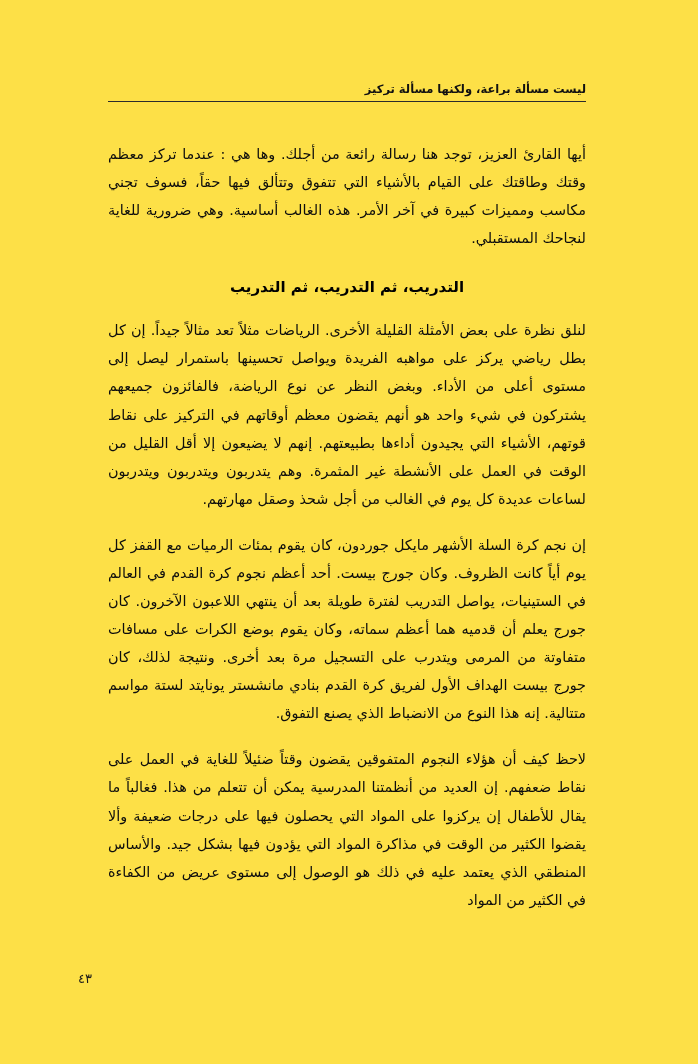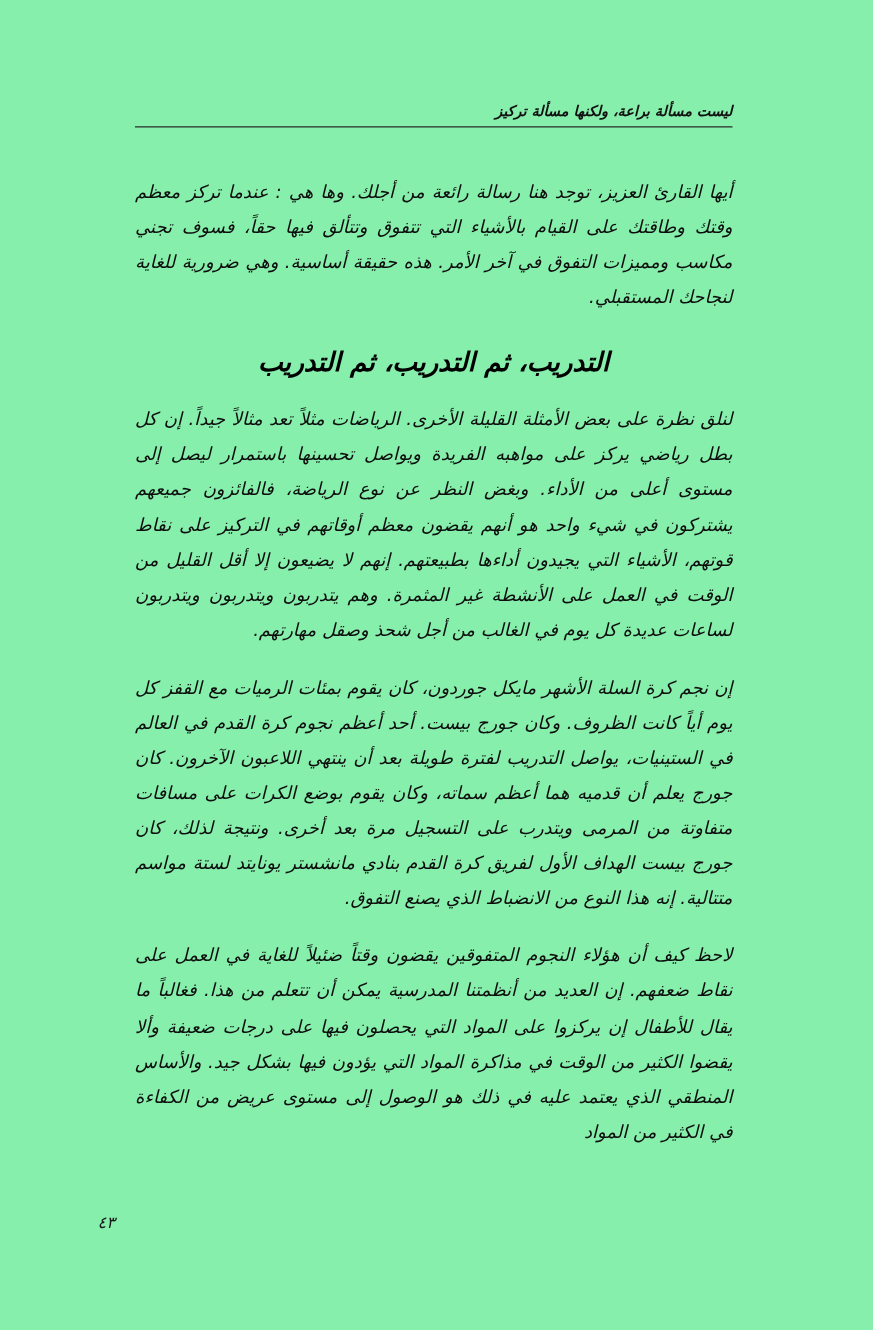--- a/index.html
+++ b/index.html
@@ -11,22 +11,21 @@
     width: 698px;
     height: 1064px;
     position: relative;
     font-family: "DejaVu Sans", sans-serif;
     color: #000000;
     overflow: hidden;
   }
   .page {
     position: absolute;
     inset: 0;
-    background: #86efac;
-    font-style: italic;
+    background: #fde047;
   }
   
   .running-head {
     position: absolute;
     top: 78px;
     right: 112px;
     width: 478px;
     text-align: right;
     direction: rtl;
   }
@@ -60,21 +59,21 @@
     text-align: justify;
     text-justify: inter-word;
     color: #0d0d0d;
     font-family: "DejaVu Sans", sans-serif;
   }
   p.para.last-center-end {
     margin-bottom: 22px;
   }
   h2.section-title {
     margin: 26px 0 20px 0;
-    font-size: 21px;
+    font-size: 15px;
     font-weight: bold;
     text-align: center;
     letter-spacing: 0.5px;
     color: #000;
   }
   .folio {
     position: absolute;
     left: 78px;
     bottom: 78px;
     font-size: 13px;
@@ -87,21 +86,21 @@
 <body>
 
 <div class="page">
 
   <div class="running-head">
     <span class="rh-text">ليست مسألة براعة، ولكنها مسألة تركيز</span>
     <span class="rh-rule"></span>
   </div>
 
   <div class="content">
-    <p class="para last-center-end">أيها القارئ العزيز، توجد هنا رسالة رائعة من أجلك. وها هي : عندما تركز معظم وقتك وطاقتك على القيام بالأشياء التي تتفوق وتتألق فيها حقاً، فسوف تجني مكاسب ومميزات التفوق في آخر الأمر. هذه حقيقة أساسية. وهي ضرورية للغاية لنجاحك المستقبلي.</p>
+    <p class="para last-center-end">أيها القارئ العزيز، توجد هنا رسالة رائعة من أجلك. وها هي : عندما تركز معظم وقتك وطاقتك على القيام بالأشياء التي تتفوق وتتألق فيها حقاً، فسوف تجني مكاسب ومميزات كبيرة في آخر الأمر. هذه الغالب أساسية. وهي ضرورية للغاية لنجاحك المستقبلي.</p>
 
     <h2 class="section-title">التدريب، ثم التدريب، ثم التدريب</h2>
 
     <p class="para">لنلق نظرة على بعض الأمثلة القليلة الأخرى. الرياضات مثلاً تعد مثالاً جيداً. إن كل بطل رياضي يركز على مواهبه الفريدة ويواصل تحسينها باستمرار ليصل إلى مستوى أعلى من الأداء. وبغض النظر عن نوع الرياضة، فالفائزون جميعهم يشتركون في شيء واحد هو أنهم يقضون معظم أوقاتهم في التركيز على نقاط قوتهم، الأشياء التي يجيدون أداءها بطبيعتهم. إنهم لا يضيعون إلا أقل القليل من الوقت في العمل على الأنشطة غير المثمرة. وهم يتدربون ويتدربون ويتدربون لساعات عديدة كل يوم في الغالب من أجل شحذ وصقل مهارتهم.</p>
     <p class="para">إن نجم كرة السلة الأشهر مايكل جوردون، كان يقوم بمئات الرميات مع القفز كل يوم أياً كانت الظروف. وكان جورج بيست. أحد أعظم نجوم كرة القدم في العالم في الستينيات، يواصل التدريب لفترة طويلة بعد أن ينتهي اللاعبون الآخرون. كان جورج يعلم أن قدميه هما أعظم سماته، وكان يقوم بوضع الكرات على مسافات متفاوتة من المرمى ويتدرب على التسجيل مرة بعد أخرى. ونتيجة لذلك، كان جورج بيست الهداف الأول لفريق كرة القدم بنادي مانشستر يونايتد لستة مواسم متتالية. إنه هذا النوع من الانضباط الذي يصنع التفوق.</p>
     <p class="para">لاحظ كيف أن هؤلاء النجوم المتفوقين يقضون وقتاً ضئيلاً للغاية في العمل على نقاط ضعفهم. إن العديد من أنظمتنا المدرسية يمكن أن تتعلم من هذا. فغالباً ما يقال للأطفال إن يركزوا على المواد التي يحصلون فيها على درجات ضعيفة وألا يقضوا الكثير من الوقت في مذاكرة المواد التي يؤدون فيها بشكل جيد. والأساس المنطقي الذي يعتمد عليه في ذلك هو الوصول إلى مستوى عريض من الكفاءة في الكثير من المواد</p>
   </div>
 
   <div class="folio">٤٣</div>
 

